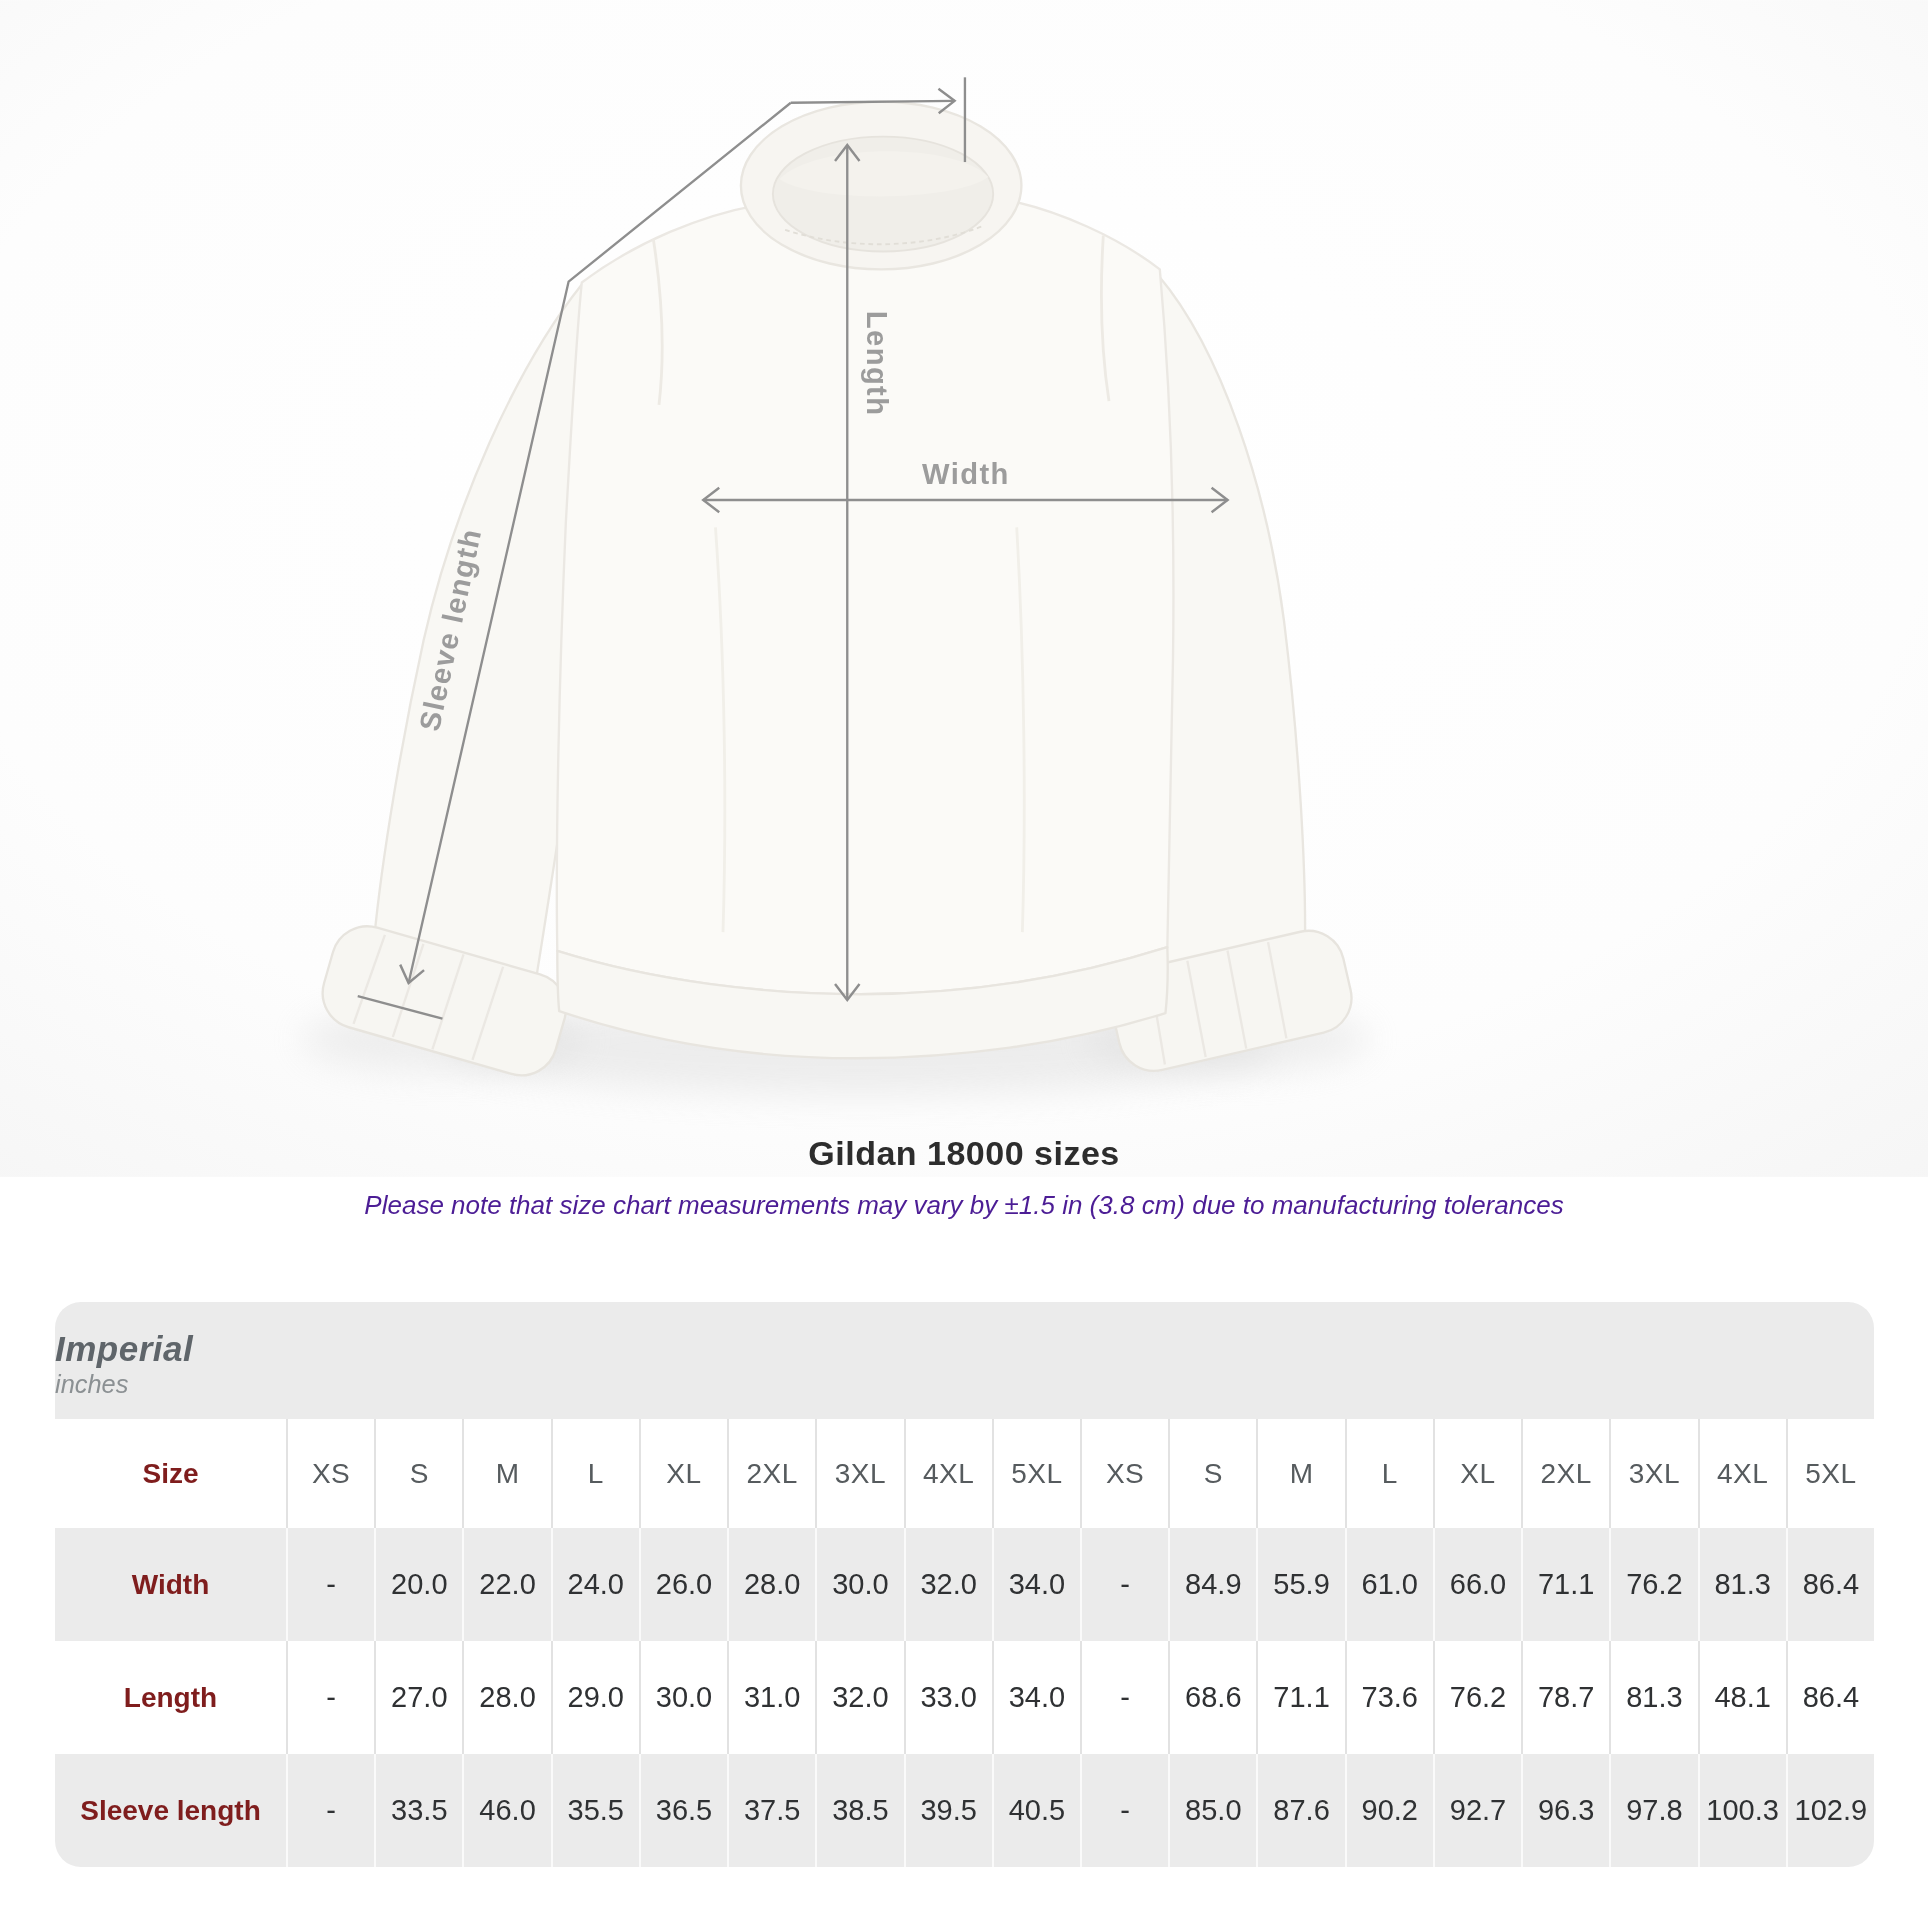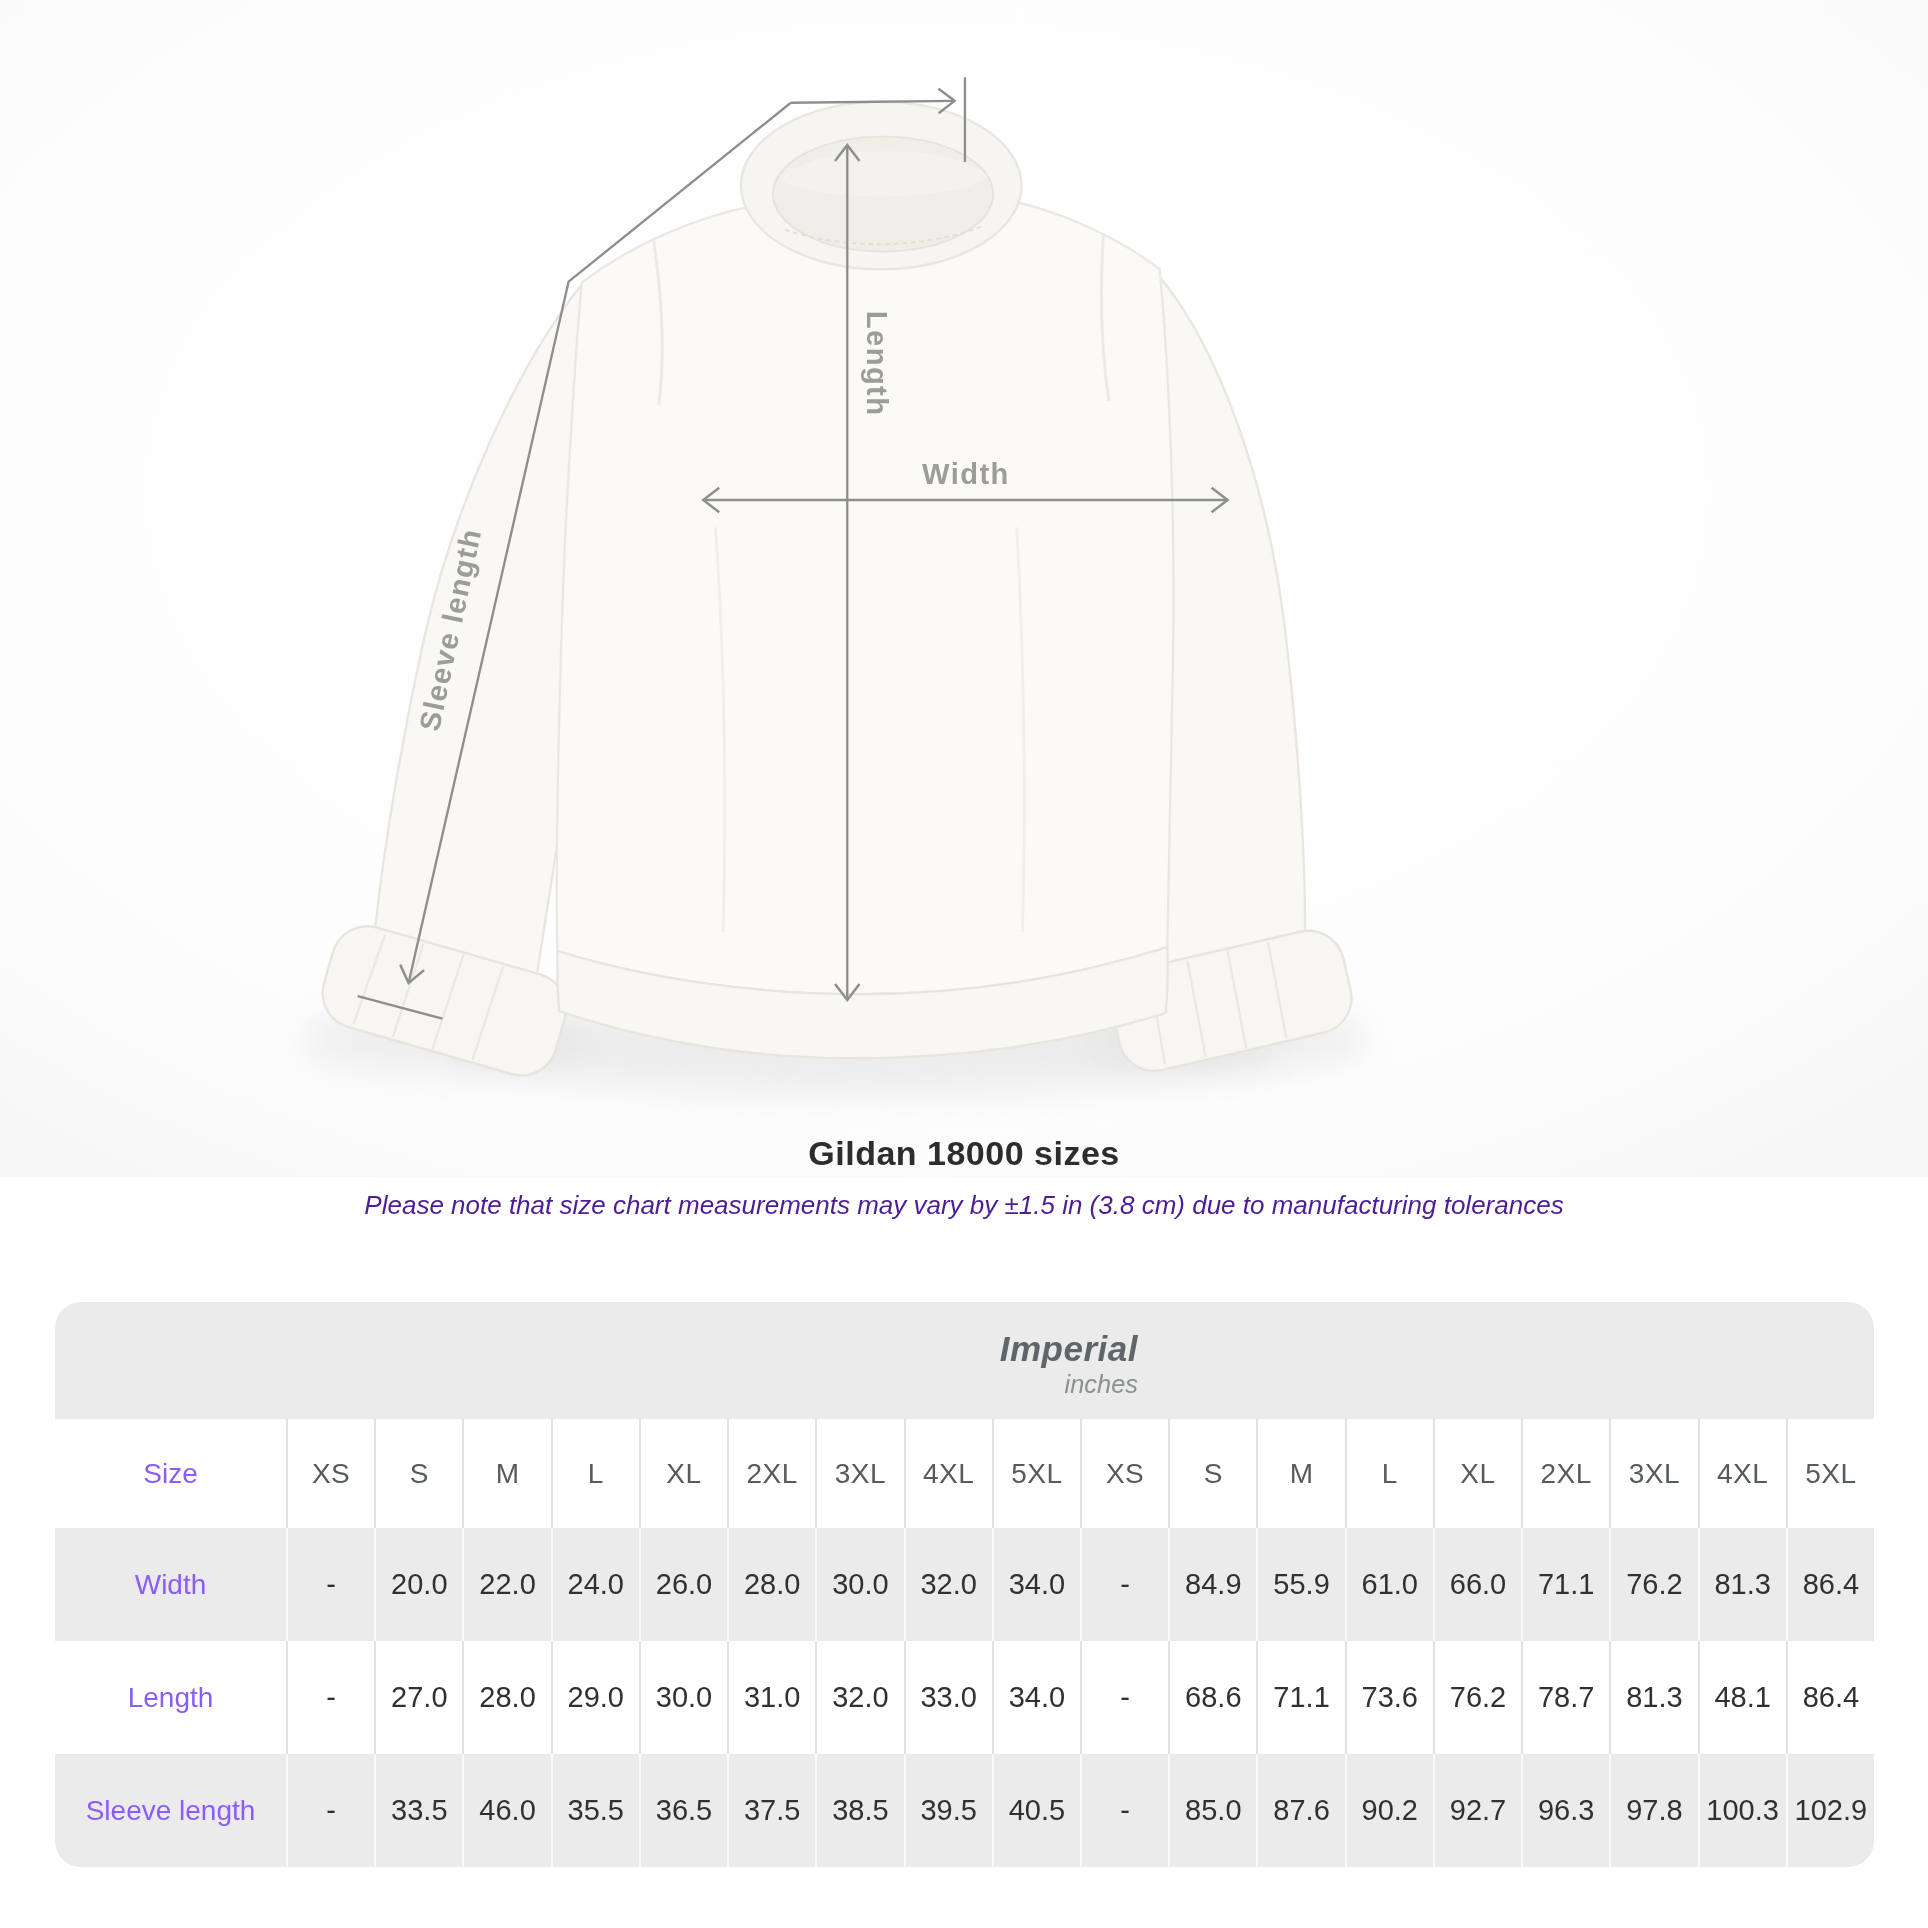--- a/index.html
+++ b/index.html
@@ -17,36 +17,36 @@
     font-size:34px;font-weight:bold;color:#2d2d2d;letter-spacing:0.5px;
   }
   .page-subtitle{
     position:absolute;left:0;top:1190px;width:100%;text-align:center;
     font-size:26px;font-style:italic;color:#4c1d95;
   }
   .size-table{position:absolute;left:55px;top:1302px;width:1819px;}
   .band{height:117px;background:#ebebeb;border-radius:26px 26px 0 0;position:relative;}
   .unit-group{
     position:absolute;top:0;height:100%;display:flex;flex-direction:column;
-    justify-content:center;align-items:flex-end;gap:1px;padding-top:7px;box-sizing:border-box;
+    justify-content:center;align-items:flex-start;gap:1px;padding-top:7px;box-sizing:border-box;
   }
   .group-imperial{left:0;width:1083px;}
   .group-metric{left:1024px;width:795px;}
   .group-name{font-size:35px;font-weight:bold;font-style:italic;color:#5f656a;letter-spacing:0.5px;}
   .group-unit{font-size:25.4px;font-style:italic;color:#8b9093;}
   .grid-row{display:grid;grid-template-columns:231px repeat(18,1fr);}
   .size-row{height:109px;background:#ffffff;}
   .data-row{height:113px;}
   .row-gray{background:#ebebeb;}
   .row-white{background:#ffffff;}
   .row-last{border-radius:0 0 26px 26px;overflow:hidden;}
   .cell{display:flex;align-items:center;justify-content:center;box-sizing:border-box;}
   .grid-row .cell + .cell{border-left:2.4px solid #e2e2e2;}
   .row-gray .cell + .cell{border-left-color:#fafafa;}
-  .row-label{font-weight:normal;color:#8b5cf6;font-size:28px;}
+  .row-label{font-weight:bold;color:#7f1d1d;font-size:28px;}
   .size-head{font-weight:normal;color:#565b5e;font-size:28px;letter-spacing:0.5px;}
   .val{color:#2f3133;font-size:29px;}
 </style>
 </head>
 <body>
 
 <svg class="photo" width="1928" height="1177" viewBox="0 0 2048 1250">
   <defs>
     <radialGradient id="bgGrad" cx="48%" cy="42%" r="80%">
       <stop offset="0%" stop-color="#ffffff"></stop>

